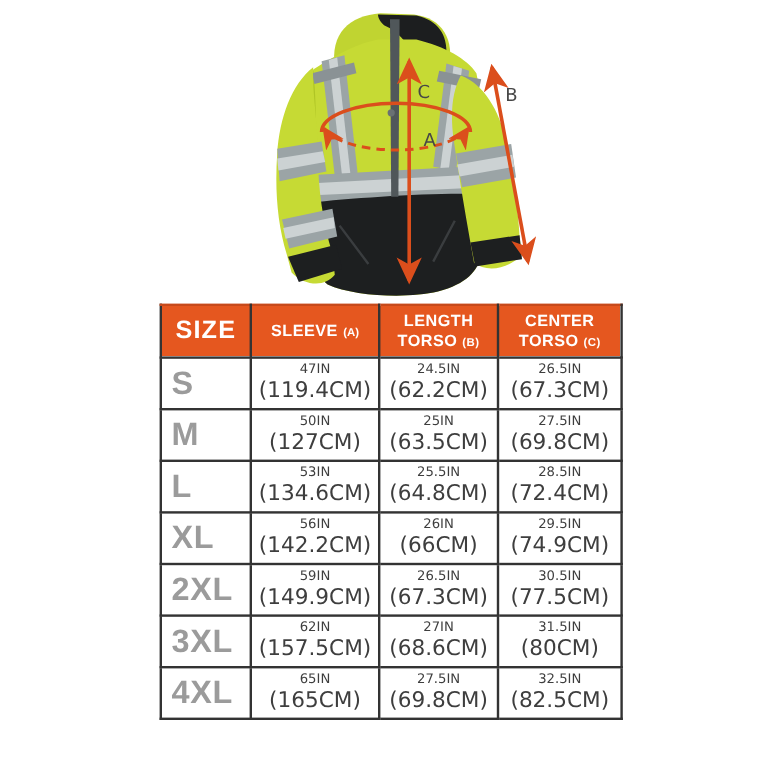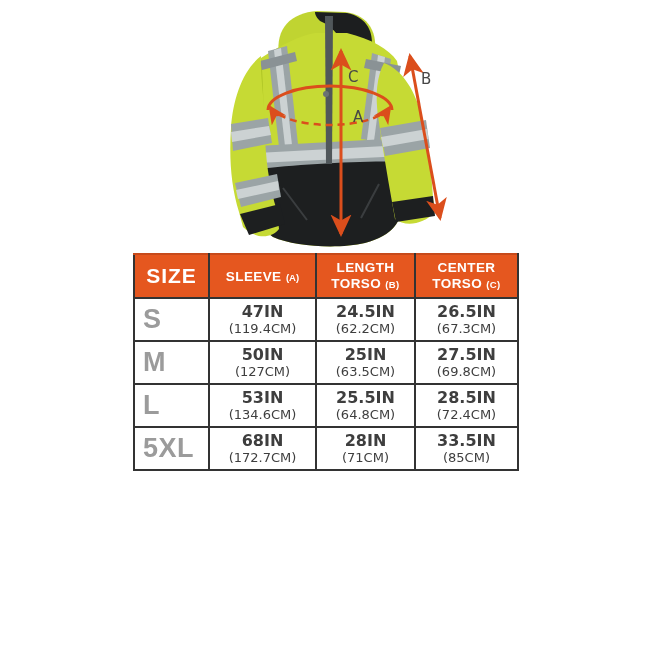--- a/index.html
+++ b/index.html
@@ -32,22 +32,22 @@
   }
   th .h-big{font-size:21px;font-weight:bold;letter-spacing:1px;}
   th .h-small{font-size:13.5px;font-weight:bold;letter-spacing:.4px;line-height:1.15;}
   th .h-sub{font-size:9.5px;font-weight:bold;}
   td.size-cell{
     text-align:left;vertical-align:middle;padding-left:8px;
     font-size:27px;font-weight:bold;color:#9b9b9b;letter-spacing:.5px;
     background:#ffffff;
   }
   td.data-cell{text-align:center;vertical-align:middle;background:#ffffff;}
-  .val{font-size:16px;color:#3e3e3e;font-weight:bold;font-family:"DejaVu Sans",sans-serif;line-height:1.15;}
-  .cm{font-size:13px;color:#3e3e3e;font-family:"DejaVu Sans",sans-serif;line-height:1.2;}
+  .val{font-size:11px;color:#3e3e3e;font-weight:normal;font-family:"DejaVu Sans",sans-serif;line-height:1.15;}
+  .cm{font-size:18px;color:#3e3e3e;font-family:"DejaVu Sans",sans-serif;line-height:1.2;}
 </style>
 </head>
 <body>
 
 <div class="diagram-wrap">
   <svg width="300" height="245" viewBox="0 0 300 245">
     <defs>
       <marker id="ah" markerWidth="9" markerHeight="9" refX="6.5" refY="3.5" orient="auto-start-reverse">
         <path d="M0,0 L7.5,3.5 L0,7 L2,3.5 Z" fill="#db4e1c"></path>
       </marker>
@@ -173,28 +173,73 @@
       <td class="data-cell">
           <div class="val">25.5IN</div>
           <div class="cm">(64.8CM)</div>
         </td>
       <td class="data-cell">
           <div class="val">28.5IN</div>
           <div class="cm">(72.4CM)</div>
         </td>
     </tr>
     <tr>
-      <td class="size-cell">5XL</td>
-      <td class="data-cell">
-          <div class="val">68IN</div>
-          <div class="cm">(172.7CM)</div>
-        </td>
-      <td class="data-cell">
-          <div class="val">28IN</div>
-          <div class="cm">(71CM)</div>
-        </td>
-      <td class="data-cell">
-          <div class="val">33.5IN</div>
-          <div class="cm">(85CM)</div>
+      <td class="size-cell">XL</td>
+      <td class="data-cell">
+          <div class="val">56IN</div>
+          <div class="cm">(142.2CM)</div>
+        </td>
+      <td class="data-cell">
+          <div class="val">26IN</div>
+          <div class="cm">(66CM)</div>
+        </td>
+      <td class="data-cell">
+          <div class="val">29.5IN</div>
+          <div class="cm">(74.9CM)</div>
+        </td>
+    </tr>
+    <tr>
+      <td class="size-cell">2XL</td>
+      <td class="data-cell">
+          <div class="val">59IN</div>
+          <div class="cm">(149.9CM)</div>
+        </td>
+      <td class="data-cell">
+          <div class="val">26.5IN</div>
+          <div class="cm">(67.3CM)</div>
+        </td>
+      <td class="data-cell">
+          <div class="val">30.5IN</div>
+          <div class="cm">(77.5CM)</div>
+        </td>
+    </tr>
+    <tr>
+      <td class="size-cell">3XL</td>
+      <td class="data-cell">
+          <div class="val">62IN</div>
+          <div class="cm">(157.5CM)</div>
+        </td>
+      <td class="data-cell">
+          <div class="val">27IN</div>
+          <div class="cm">(68.6CM)</div>
+        </td>
+      <td class="data-cell">
+          <div class="val">31.5IN</div>
+          <div class="cm">(80CM)</div>
+        </td>
+    </tr>
+    <tr>
+      <td class="size-cell">4XL</td>
+      <td class="data-cell">
+          <div class="val">65IN</div>
+          <div class="cm">(165CM)</div>
+        </td>
+      <td class="data-cell">
+          <div class="val">27.5IN</div>
+          <div class="cm">(69.8CM)</div>
+        </td>
+      <td class="data-cell">
+          <div class="val">32.5IN</div>
+          <div class="cm">(82.5CM)</div>
         </td>
     </tr>
   </tbody>
 </table>
 
 </body></html>

